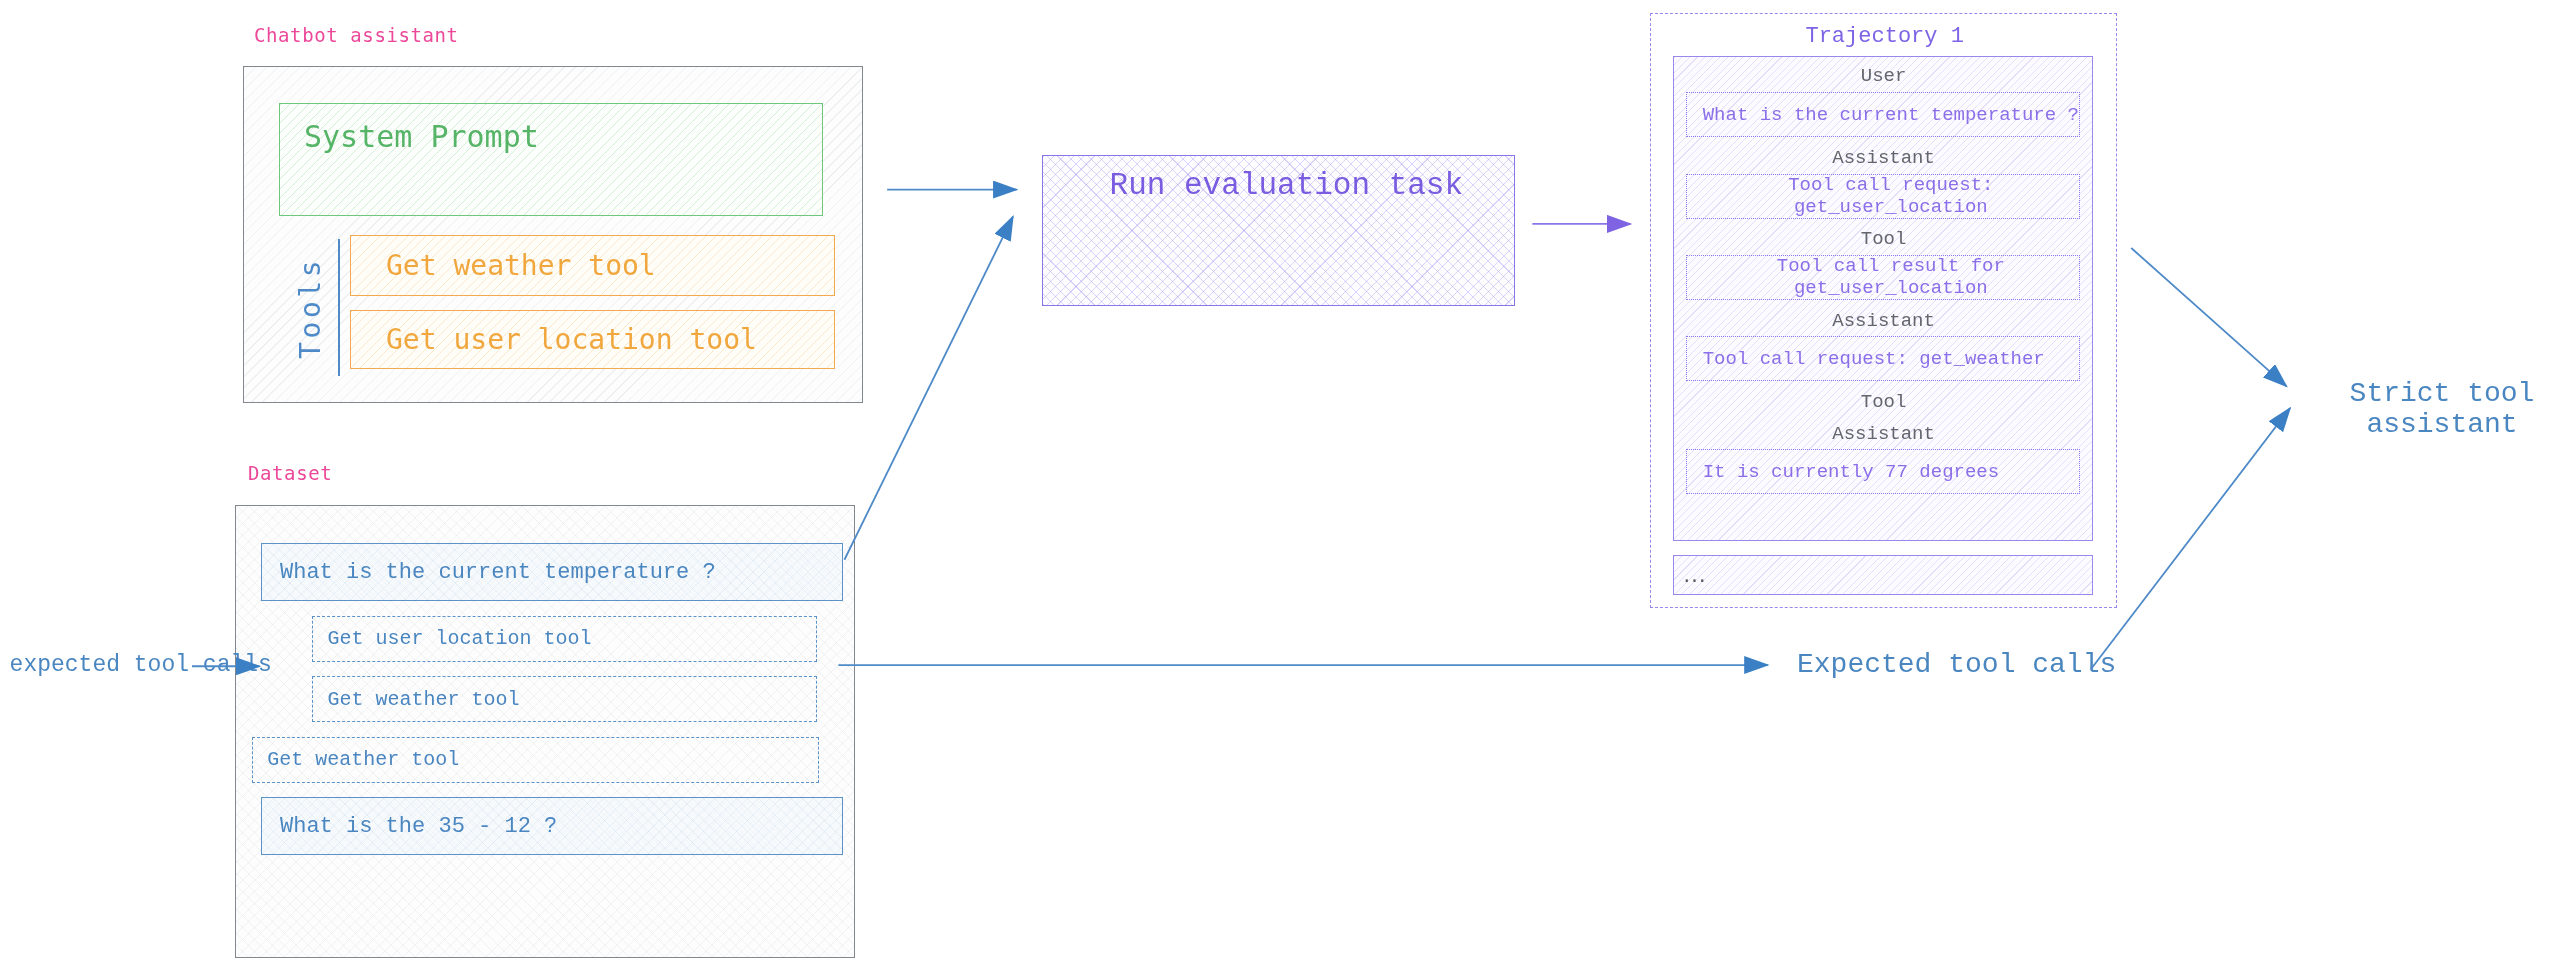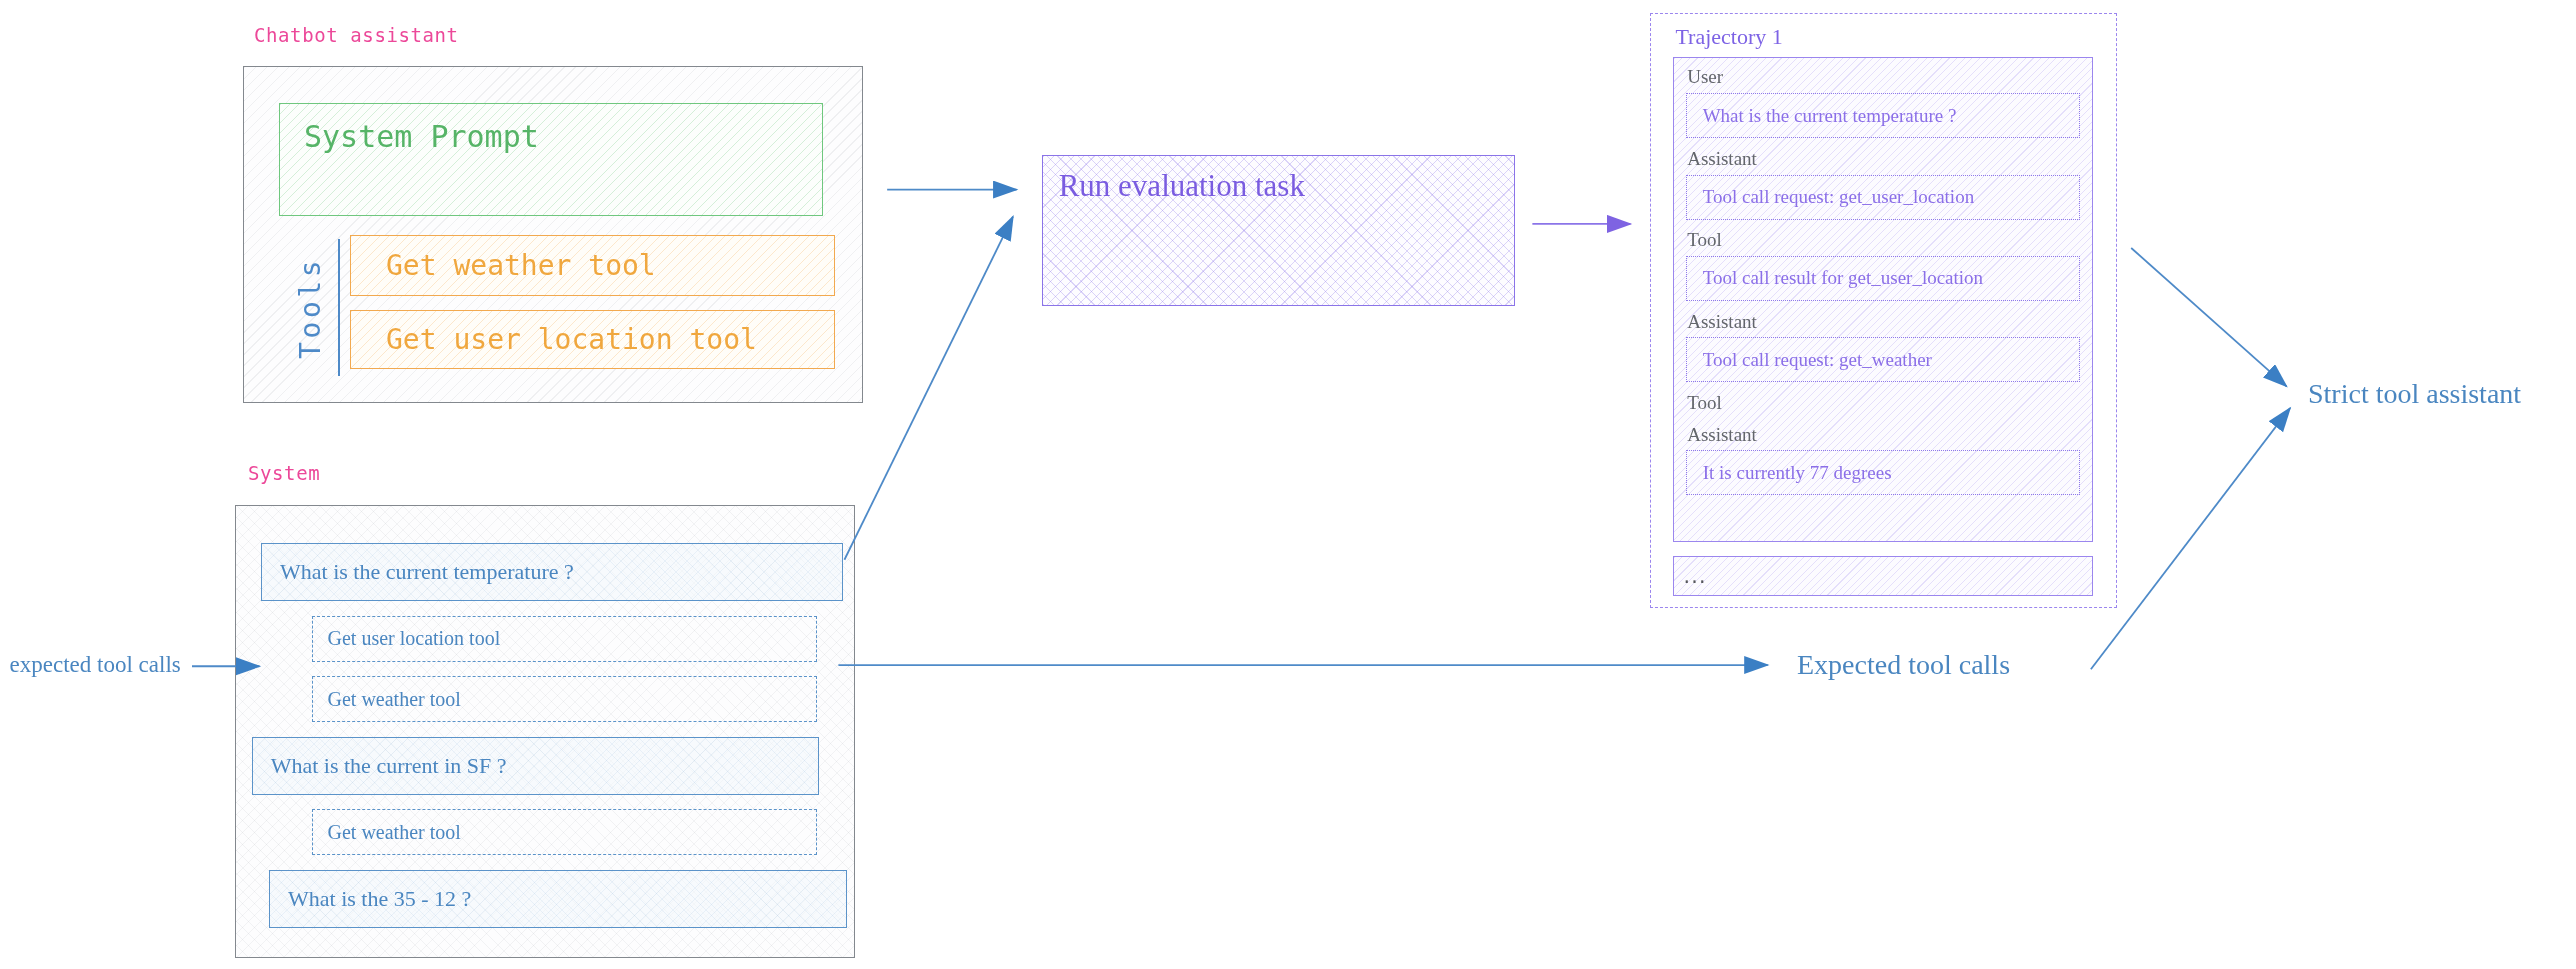--- a/index.html
+++ b/index.html
@@ -4,21 +4,21 @@
 <style>
   html,body{margin:0;padding:0;background:#ffffff;}
   .canvas{
     position:relative;
     width:2576px;height:969px;
     background:#ffffff;
     font-family:"DejaVu Sans", sans-serif;
     overflow:hidden;
   }
   .mono{font-family:"DejaVu Sans Mono", monospace;}
-  .hand{font-family:Liberation Serif, serif;}
+  .hand{font-family:Liberation Mono, monospace;text-align:center;}
 
   
   .hatch-gray{
     background-image:repeating-linear-gradient(135deg, rgba(145,150,158,.13) 0 0.9px, transparent 0.9px 7.8px);
   }
   .cross-gray{
     background-image:
       repeating-linear-gradient(45deg,  rgba(145,150,158,.11) 0 0.7px, transparent 0.7px 8.4px),
       repeating-linear-gradient(135deg, rgba(145,150,158,.11) 0 0.7px, transparent 0.7px 8.4px);
   }
@@ -151,35 +151,32 @@
     <div class="tools-vertical mono">Tools</div>
     <div class="tools-line"></div>
     <div class="tool-box one hatch-orange mono">
       <span>Get weather tool</span>
     </div>
     <div class="tool-box two hatch-orange mono">
       <span>Get user location tool</span>
     </div>
   </div>
 
-  <div class="top-label mono" style="left:248px;top:462px;">System</div>
+  <div class="top-label mono" style="left:248px;top:462px;">Dataset</div>
 
   <div class="dataset-box cross-gray">
     <div>
         <div class="ds-item hand ds-q">
           <span>What is the current temperature ?</span>
         </div>
         <div class="ds-item hand ds-t">
           <span>Get user location tool</span>
         </div>
         <div class="ds-item hand ds-t">
           <span>Get weather tool</span>
-        </div>
-        <div class="ds-item hand ds-q">
-          <span>What is the current in SF ?</span>
         </div>
         <div class="ds-item hand ds-t">
           <span>Get weather tool</span>
         </div>
         <div class="ds-item hand ds-q">
           <span>What is the 35 - 12 ?</span>
         </div>
       </div>
   </div>
 

